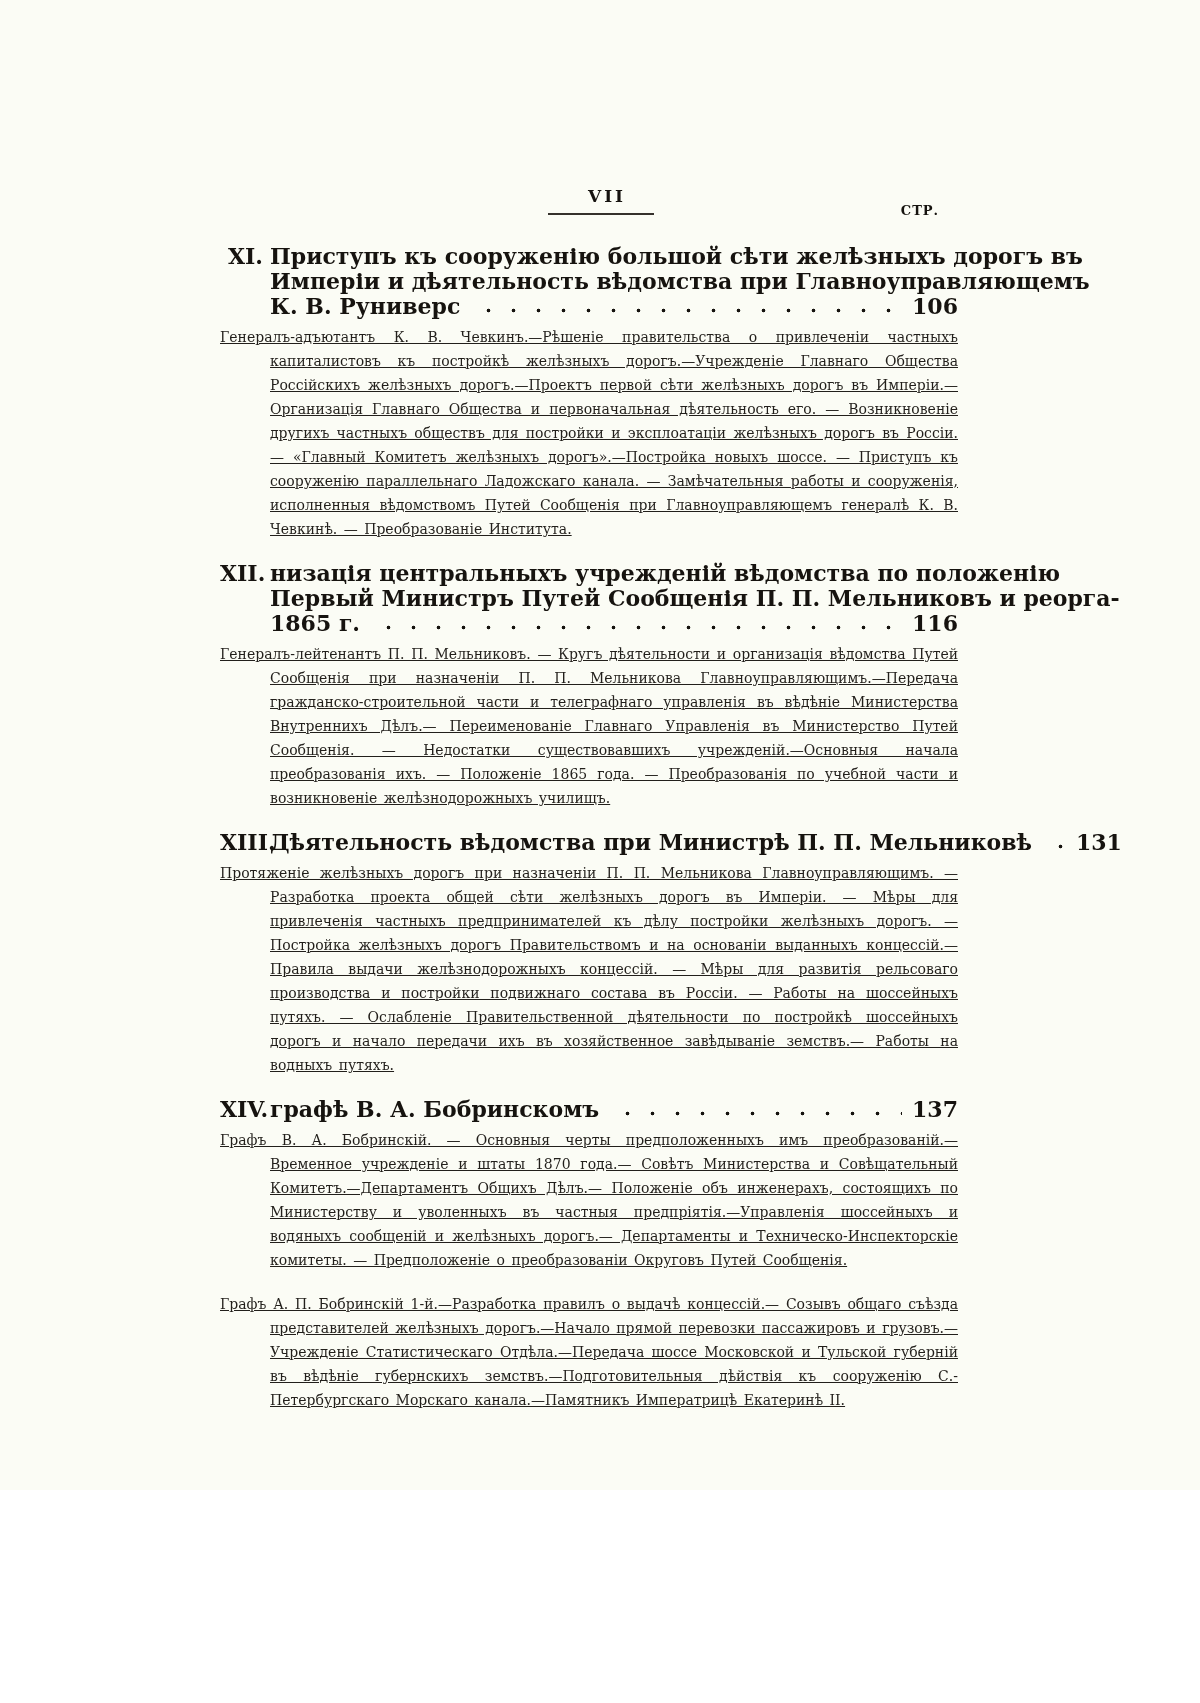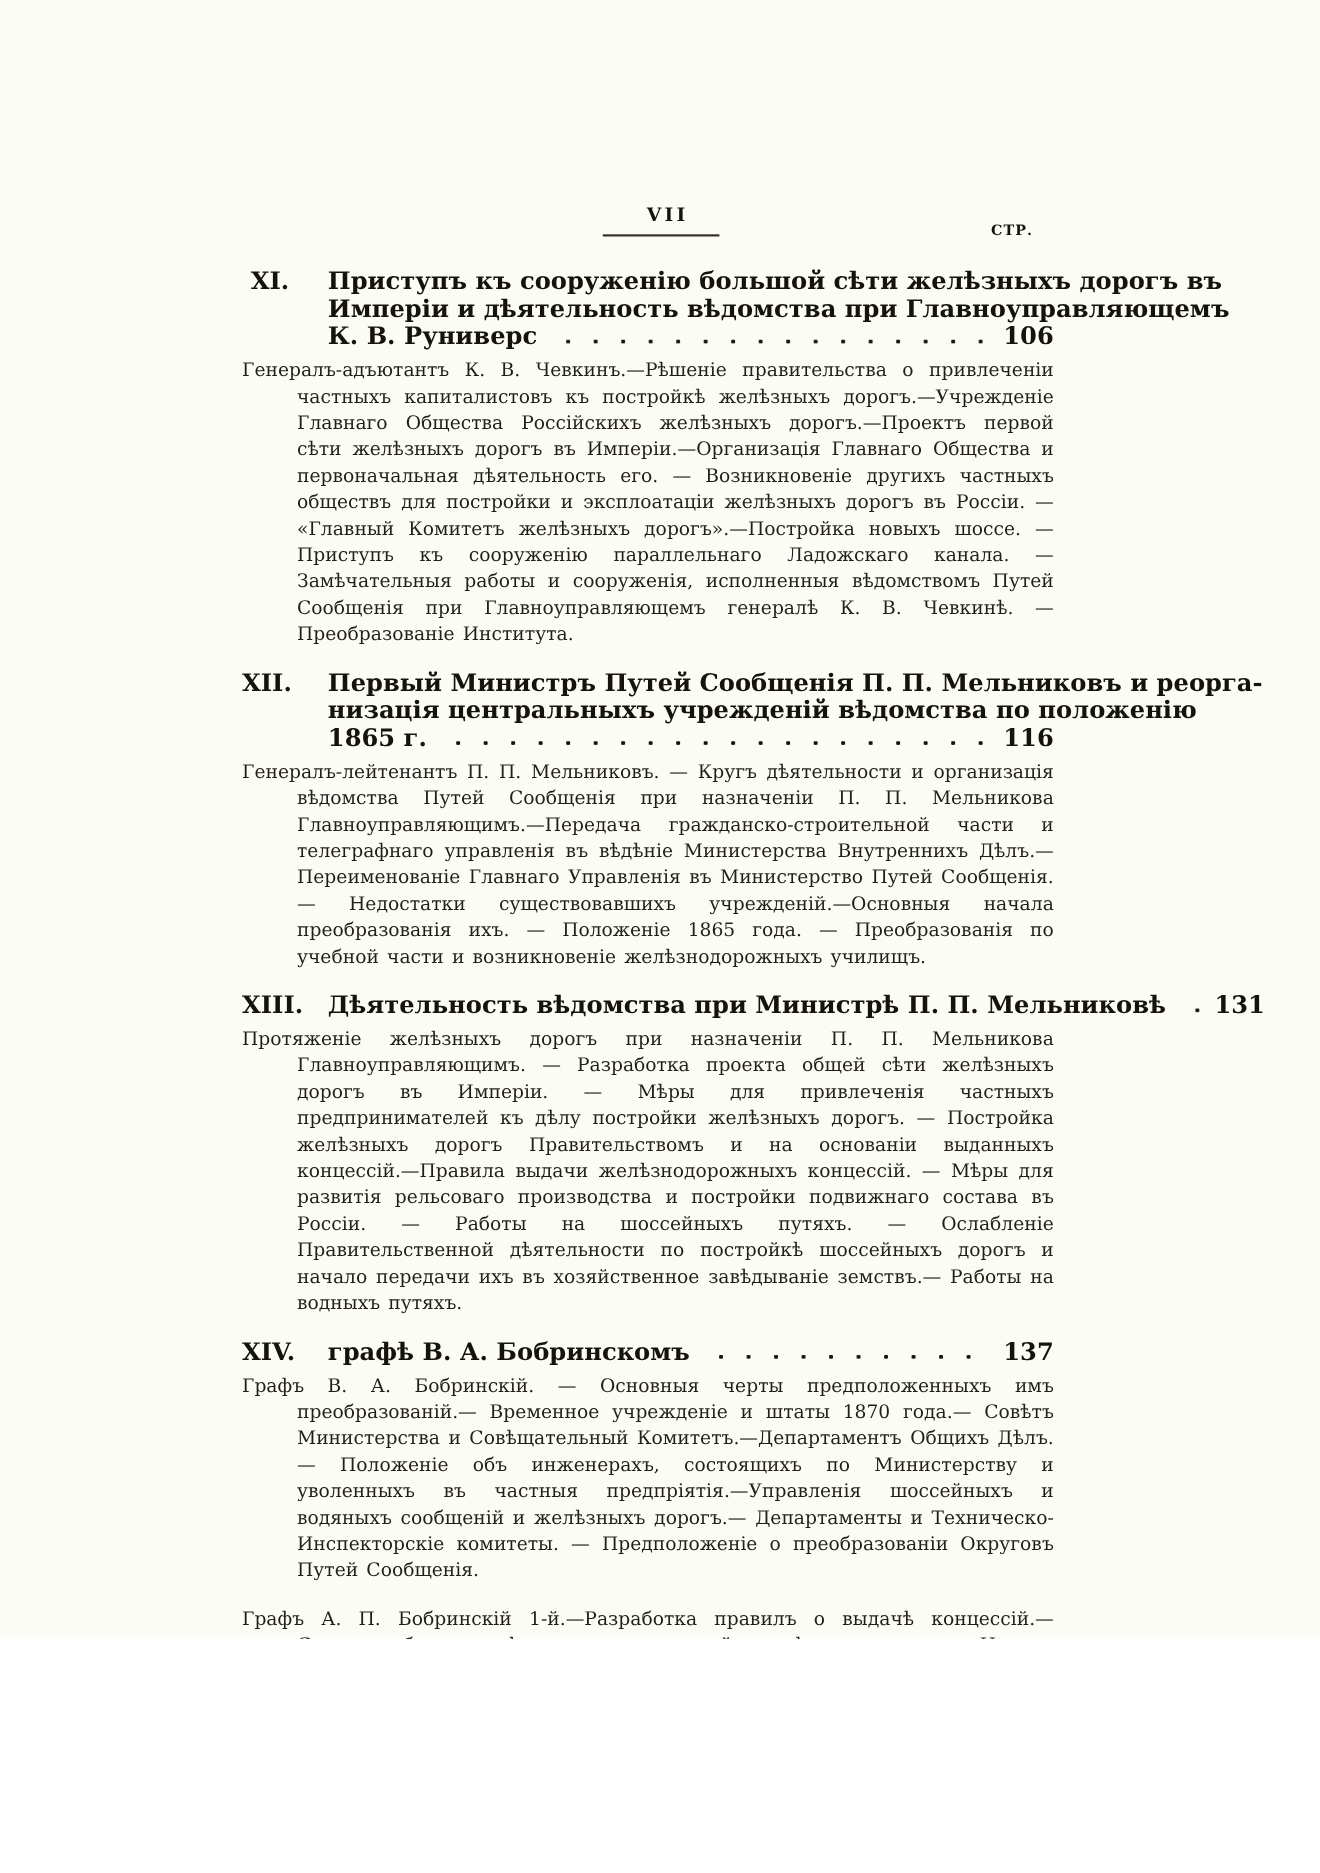--- a/index.html
+++ b/index.html
@@ -62,45 +62,46 @@
     font-weight: bold;
     font-size: 22px;
     line-height: 25px;
     color: var(--heading-ink);
   }
   .numeral {
     text-align: right;
     padding-right: 7px;
     white-space: nowrap;
   }
-  .title { min-width: 0; margin-left: 28px; }
+  .title { min-width: 0; }
   .title-line { white-space: nowrap; }
   .title-last { display: flex; align-items: baseline; }
   .title-last .text { white-space: nowrap; }
   .leader {
     flex: 1;
     height: 5px;
     align-self: flex-end;
     margin: 0 10px 6px 14px;
     background-image: radial-gradient(circle, var(--heading-ink) 1.7px, transparent 2.1px);
     background-size: 25px 5px;
     background-position: 2px center;
     background-repeat: repeat-x;
     min-width: 20px;
   }
   .pagenum { white-space: nowrap; }
   .summary {
     margin-top: 6px;
-    font-size: 17px;
+    font-size: 14px;
     line-height: 24px;
     text-align: justify;
     padding-left: 50px;
     text-indent: -50px;
     word-spacing: 2px;
     color: var(--ink);
+    text-decoration: underline;
   }
   .watermark {
     position: absolute;
     top: 1629px;
     left: 846px;
     font-family: "DejaVu Sans", sans-serif;
     font-size: 24px;
     color: var(--watermark);
     white-space: nowrap;
   }
@@ -129,22 +130,22 @@
           </div>
         </div>
       </div>
       <p class="summary">Генералъ-адъютантъ К. В. Чевкинъ.—Рѣшеніе правительства о привлеченіи частныхъ капиталистовъ къ постройкѣ желѣзныхъ дорогъ.—Учрежденіе Главнаго Общества Россійскихъ желѣзныхъ дорогъ.—Проектъ первой сѣти желѣзныхъ дорогъ въ Имперіи.—Организація Главнаго Общества и первоначальная дѣятельность его. — Возникновеніе другихъ частныхъ обществъ для постройки и эксплоатаціи желѣзныхъ дорогъ въ Россіи. — «Главный Комитетъ желѣзныхъ дорогъ».—Постройка новыхъ шоссе. — Приступъ къ сооруженію параллельнаго Ладожскаго канала. — Замѣчательныя работы и сооруженія, исполненныя вѣдомствомъ Путей Сообщенія при Главноуправляющемъ генералѣ К. В. Чевкинѣ. — Преобразованіе Института.</p>
     </section>
 
     <section class="toc-entry">
       <div class="heading">
         <span class="numeral">XII.</span>
         <div class="title">
+          <div class="title-line">низація центральныхъ учрежденій вѣдомства по положенію</div>
           <div class="title-line">Первый Министръ Путей Сообщенія П. П. Мельниковъ и реорга-</div>
-          <div class="title-line">низація центральныхъ учрежденій вѣдомства по положенію</div>
           <div class="title-last">
             <span class="text">1865 г.</span>
             <span class="leader"></span>
             <span class="pagenum">116</span>
           </div>
         </div>
       </div>
       <p class="summary">Генералъ-лейтенантъ П. П. Мельниковъ. — Кругъ дѣятельности и организація вѣдомства Путей Сообщенія при назначеніи П. П. Мельникова Главноуправляющимъ.—Передача гражданско-строительной части и телеграфнаго управленія въ вѣдѣніе Министерства Внутреннихъ Дѣлъ.— Переименованіе Главнаго Управленія въ Министерство Путей Сообщенія. — Недостатки существовавшихъ учрежденій.—Основныя начала преобразованія ихъ. — Положеніе 1865 года. — Преобразованія по учебной части и возникновеніе желѣзнодорожныхъ училищъ.</p>
     </section>
 

